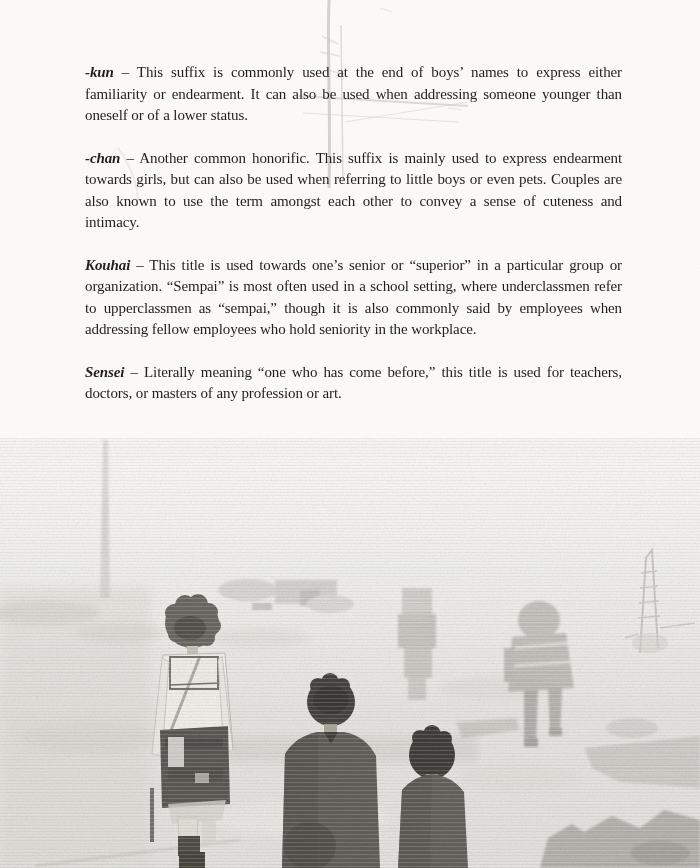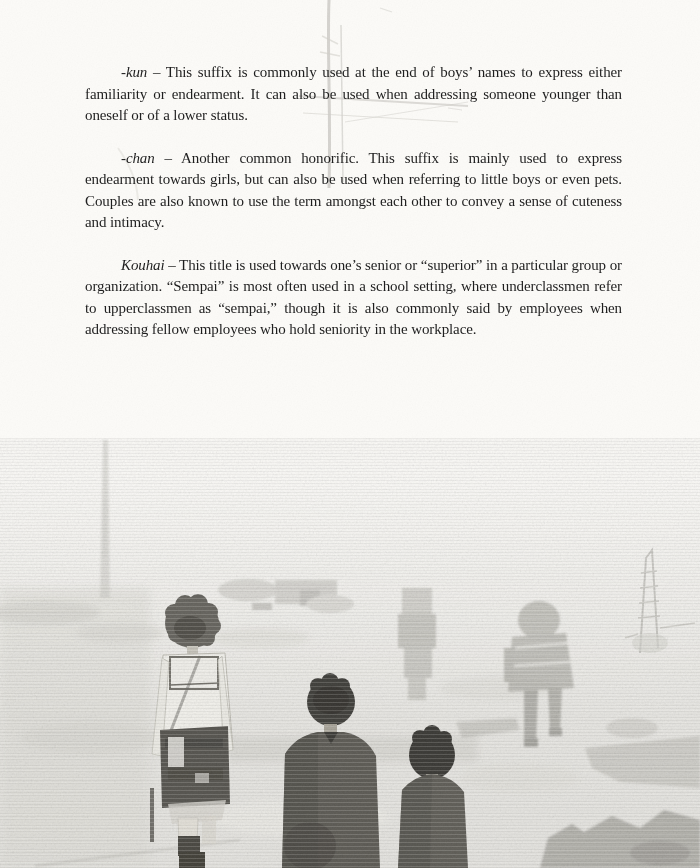--- a/index.html
+++ b/index.html
@@ -8,21 +8,21 @@
     background:#fcfbf8;font-family:"Liberation Serif",serif;
   }
   
   .top-sketch{position:absolute;left:0;top:0;z-index:1;filter:blur(.5px);opacity:.8;}
   
   .text-block{position:absolute;left:85px;top:62px;width:537px;z-index:3;}
   .entry{
     margin:0 0 21px 0;font-size:15px;line-height:21.5px;letter-spacing:-0.1px;
     text-align:justify;color:#1a1a1a;
   }
-  .term{font-weight:normal;font-style:italic;margin-left:36px;}
+  .term{font-weight:bold;font-style:italic;}
   
   .illustration{position:absolute;left:0;top:438px;width:700px;height:430px;z-index:1;}
   .figures{display:block;}
   .b06{filter:blur(.6px);} .b1{filter:blur(1px);} .b15{filter:blur(1.5px);}
   .b3{filter:blur(3px);} .b5{filter:blur(5px);}
   .ghost{opacity:.6;filter:blur(1.1px);}
   .faded{opacity:.5;filter:blur(1.1px);}
   .blobs{opacity:.5;filter:blur(1.3px);}
   .sketchy{opacity:.55;filter:blur(.6px);}
   
@@ -47,20 +47,21 @@
     <path d="M345,122 L468,102" stroke="#c8c6c0" stroke-width="1" fill="none" opacity=".5"></path>
     <path d="M322,36 L338,44 M320,52 L340,56 M326,70 L344,74" stroke="#c4c2bc" stroke-width="1.5" fill="none" opacity=".55"></path>
     <path d="M425,95 L440,97 M448,108 L462,110 M380,8 L392,12" stroke="#c6c4be" stroke-width="1.2" fill="none" opacity=".5"></path>
     <path d="M118,148 Q152,196 128,238" stroke="#dedcd6" stroke-width="2" fill="none" opacity=".6"></path>
   </svg>
 
   <div class="text-block">
     <p class="entry"><b class="term">-kun</b> <span>–</span> <span>This suffix is commonly used at the end of boys’ names to express either familiarity or endearment. It can also be used when addressing someone younger than oneself or of a lower status.</span></p>
     <p class="entry"><b class="term">-chan</b> <span>–</span> <span>Another common honorific. This suffix is mainly used to express endearment towards girls, but can also be used when referring to little boys or even pets. Couples are also known to use the term amongst each other to convey a sense of cuteness and intimacy.</span></p>
     <p class="entry"><b class="term">Kouhai</b> <span>–</span> <span>This title is used towards one’s senior or “superior” in a particular group or organization. “Sempai” is most often used in a school setting, where underclassmen refer to upperclassmen as “sempai,” though it is also commonly said by employees when addressing fellow employees who hold seniority in the workplace.</span></p>
+    <p class="entry"><b class="term">Sensei</b> <span>–</span> <span>Literally meaning “one who has come before,” this title is used for teachers, doctors, or masters of any profession or art.</span></p>
   </div>
 
   <div class="illustration">
     <svg class="figures" width="700" height="430" viewBox="0 0 700 430">
       <defs>
         <linearGradient id="gndA" x1="0" y1="0" x2="0" y2="1">
           <stop offset="0" stop-color="#e9e8e4" stop-opacity="0"></stop>
           <stop offset="0.33" stop-color="#e9e8e4" stop-opacity="0.55"></stop>
           <stop offset="0.6" stop-color="#e9e8e4" stop-opacity="1"></stop>
           <stop offset="1" stop-color="#e6e5e1" stop-opacity="1"></stop>

